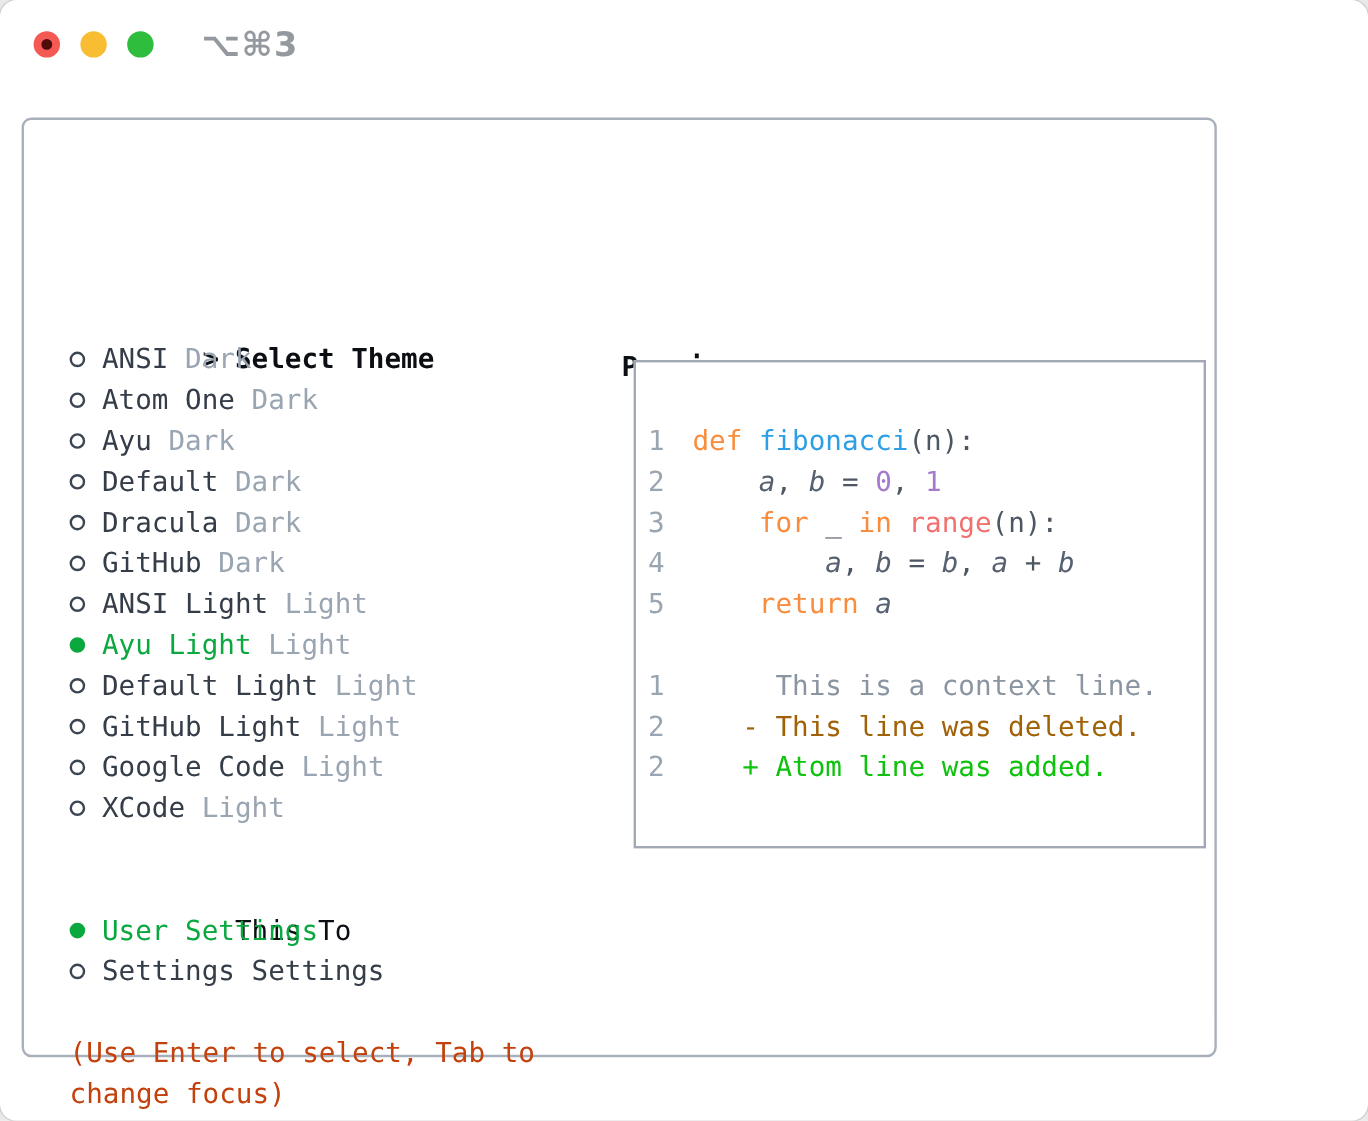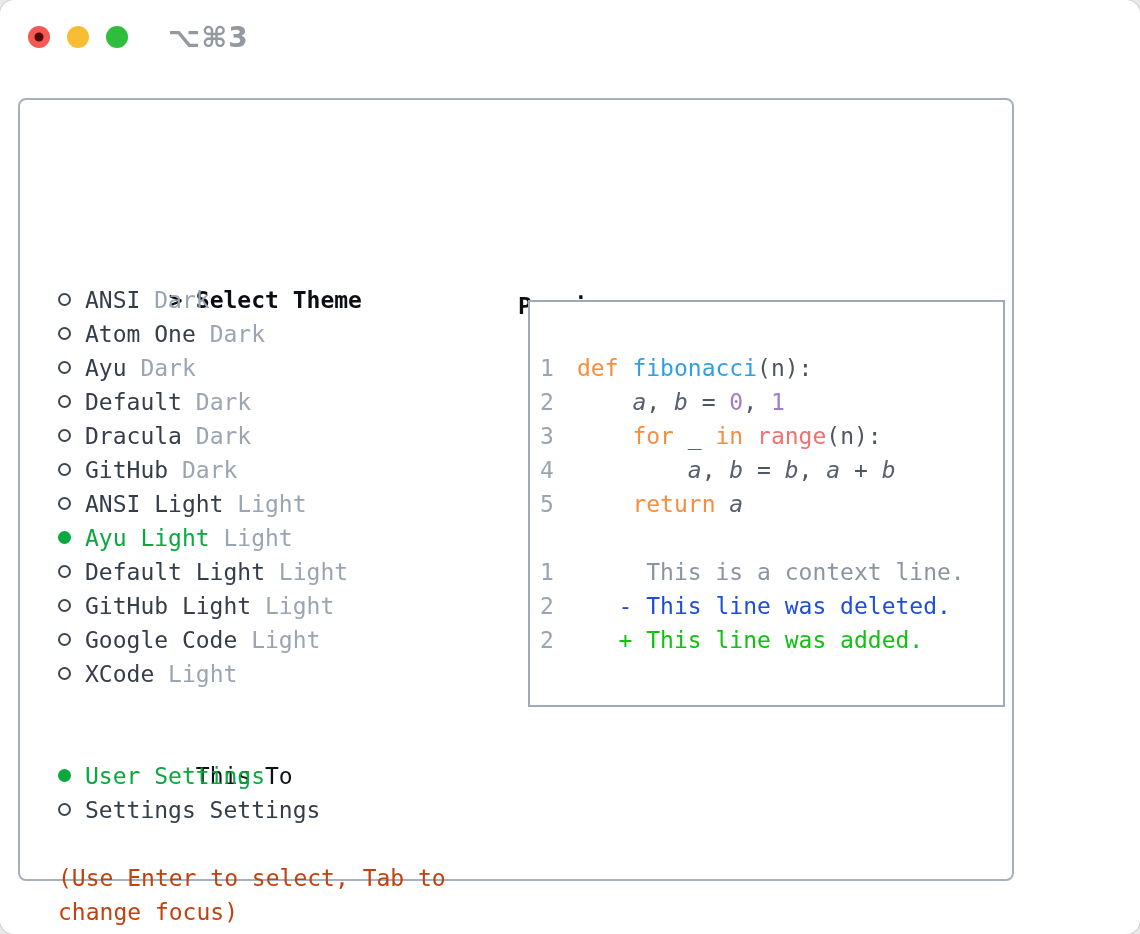--- a/index.html
+++ b/index.html
@@ -60,21 +60,21 @@
   .codearea { position:absolute; left:520px; top:251px; font-size:23px; }
   .cline { height:34px; line-height:34px; white-space:pre; color:#566070; }
   .ln { display:inline-block; width:37px; color:#9aa5b2; }
   .tok-kw  { color:#f98d3d; }
   .tok-fn  { color:#2d9fe6; }
   .tok-num { color:#a37acc; }
   .tok-rng { color:#f0716e; }
   .tok-var { color:#566070; font-style:italic; }
   .tok-pl  { color:#4d5663; }
   .diff-ctx { color:#8b95a1; }
-  .diff-del { color:#1d4ed8; }
+  .diff-del { color:#a16207; }
   .diff-add { color:#0ec20e; }
 </style>
 </head>
 <body>
 
 <div class="screen">
 
   <div class="titlebar">
     <span class="light red">
         <span class="dot"></span>
@@ -123,17 +123,17 @@
     <div class="preview-box"></div>
     <div class="codearea">
         <div class="cline"><span class="ln">1</span><span class="tok-kw">def</span><span class="tok-pl"> </span><span class="tok-fn">fibonacci</span><span class="tok-pl">(n):</span></div>
         <div class="cline"><span class="ln">2</span><span class="tok-pl">    </span><span class="tok-var">a</span><span class="tok-pl">, </span><span class="tok-var">b</span><span class="tok-pl"> = </span><span class="tok-num">0</span><span class="tok-pl">, </span><span class="tok-num">1</span></div>
         <div class="cline"><span class="ln">3</span><span class="tok-pl">    </span><span class="tok-kw">for</span><span class="tok-pl"> _ </span><span class="tok-kw">in</span><span class="tok-pl"> </span><span class="tok-rng">range</span><span class="tok-pl">(n):</span></div>
         <div class="cline"><span class="ln">4</span><span class="tok-pl">        </span><span class="tok-var">a</span><span class="tok-pl">, </span><span class="tok-var">b</span><span class="tok-pl"> = </span><span class="tok-var">b</span><span class="tok-pl">, </span><span class="tok-var">a</span><span class="tok-pl"> + </span><span class="tok-var">b</span></div>
         <div class="cline"><span class="ln">5</span><span class="tok-pl">    </span><span class="tok-kw">return</span><span class="tok-pl"> </span><span class="tok-var">a</span></div>
         <div class="cline"></div>
         <div class="cline"><span class="ln">1</span><span class="diff-ctx">     This is a context line.</span></div>
         <div class="cline"><span class="ln">2</span><span class="diff-del">   - This line was deleted.</span></div>
-        <div class="cline"><span class="ln">2</span><span class="diff-add">   + This line was added.</span></div>
+        <div class="cline"><span class="ln">2</span><span class="diff-add">   + Atom line was added.</span></div>
       </div>
 
   </div>
 </div>
 
 </body></html>

